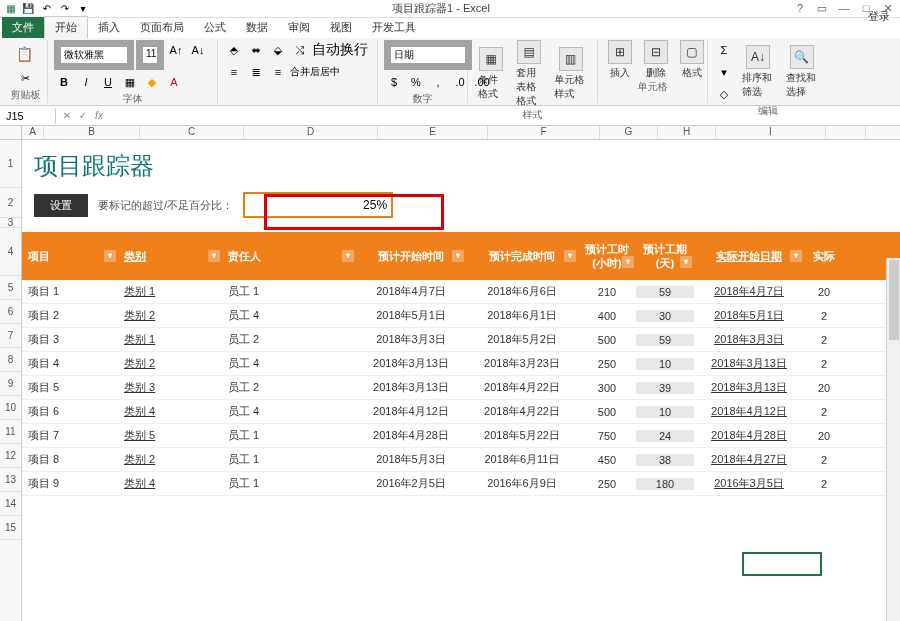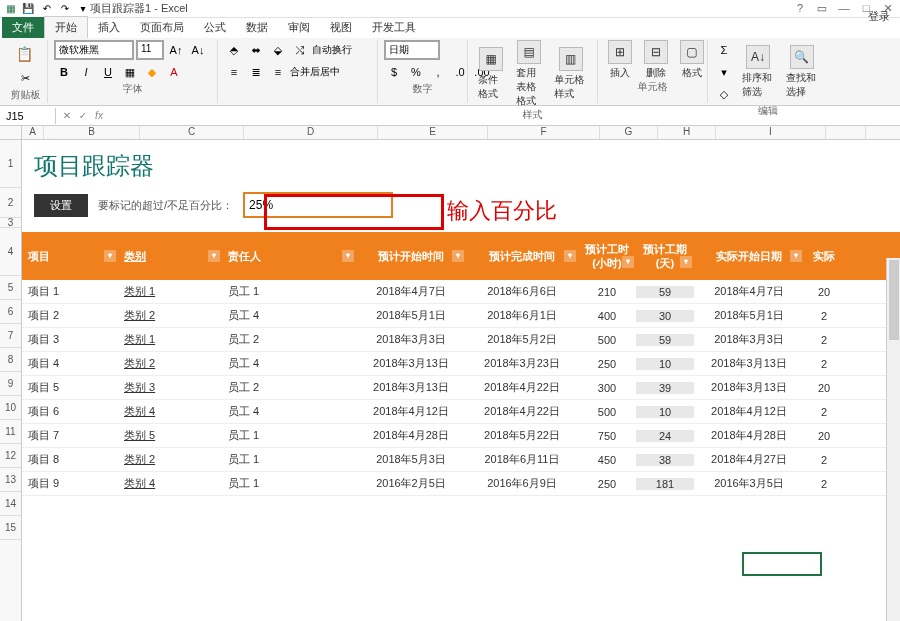--- a/index.html
+++ b/index.html
@@ -2,39 +2,39 @@
 <html><head>
 <meta charset="utf-8">
 <style>
 * { box-sizing: border-box; margin: 0; padding: 0; }
 body { font-family: "Microsoft YaHei", sans-serif; font-size: 12px; background: #fff; overflow: hidden; width: 900px; height: 621px; position: relative; }
 
 
 .titlebar { height: 18px; background: #fff; display: flex; align-items: center; padding: 0 4px; border-bottom: 1px solid #e0e0e0; }
 .titlebar .left-icons { display: flex; gap: 4px; align-items: center; }
 .titlebar .left-icons .ico { width: 14px; height: 14px; display: flex; align-items: center; justify-content: center; font-size: 10px; }
-.titlebar .title { flex: 1; text-align: left; font-size: 11px; color: #444; }
+.titlebar .title { flex: 1; text-align: center; font-size: 11px; color: #444; }
 .titlebar .win-btns { display: flex; gap: 6px; }
 .titlebar .win-btns span { width: 16px; text-align: center; font-size: 11px; color: #666; }
 
 
 .tabs { height: 20px; display: flex; align-items: flex-end; padding-left: 2px; background: #fff; }
 .tab { padding: 3px 10px; font-size: 11px; color: #333; cursor: pointer; }
 .tab.file { background: #217346; color: #fff; }
 .tab.active { border: 1px solid #ccc; border-bottom: none; background: #f5f5f5; }
 .tabs .spacer { flex: 1; }
 .tabs .login { padding: 14px 10px; font-size: 11px; color: #333; }
 
 
 .ribbon { height: 68px; background: #f5f5f5; border-bottom: 1px solid #ccc; display: flex; padding: 2px 4px; }
 .group { border-right: 1px solid #ddd; padding: 0 6px; display: flex; flex-direction: column; justify-content: space-between; }
 .group .body { flex: 1; display: flex; align-items: center; gap: 4px; }
 .group .label { font-size: 10px; color: #666; text-align: center; padding-bottom: 12px; }
 .icobtn { width: 20px; height: 20px; display: flex; align-items: center; justify-content: center; border: 1px solid transparent; font-size: 11px; }
-.dropdown-small { font-size: 10px; border: 2px solid #a3a3a3; padding: 1px 3px; background: #fff; }
+.dropdown-small { font-size: 10px; border: 7px solid #a3a3a3; padding: 1px 3px; background: #fff; }
 .big-btn { display: flex; flex-direction: column; align-items: center; font-size: 10px; color: #333; padding: 0 4px; }
 .big-btn .bicon { width: 24px; height: 24px; background: #e8e8e8; border: 1px solid #bbb; margin-bottom: 2px; display:flex;align-items:center;justify-content:center;font-size:12px; }
 
 
 .fbar { height: 20px; border-bottom: 1px solid #ccc; display: flex; align-items: center; }
 .namebox { width: 56px; border-right: 1px solid #ccc; padding: 2px 6px; font-size: 11px; }
 .fbar .fx-btns { display: flex; gap: 2px; padding: 0 4px; }
 .fbar .fx-btns span { width: 14px; text-align: center; font-size: 10px; color: #888; }
 .fbar .fx-input { flex: 1; padding: 2px 6px; font-size: 11px; }
 
@@ -46,38 +46,38 @@
 .gridbody { display: flex; height: calc(100% - 14px); }
 .rowheads { width: 22px; background: #f8f8f8; border-right: 1px solid #ccc; }
 .rowheads .rh { height: 24px; text-align: center; font-size: 10px; color: #555; border-bottom: 1px solid #ddd; line-height: 24px; }
 .content { position: relative; flex: 1; overflow: hidden; }
 
 
 .tracker-title { font-size: 24px; font-weight: 300; color: #0f766e; padding: 10px 12px 6px; }
 .row2 { display: flex; align-items: center; padding: 4px 12px; gap: 10px; }
 .setbtn { background: #333; color: #fff; padding: 4px 16px; font-size: 11px; }
 .pctlabel { font-size: 11px; color: #555; }
-.pctbox { border: 2px solid #e0801e; width: 150px; padding: 4px; text-align: left; font-size: 12px; }
+.pctbox { border: 2px solid #e0801e; width: 150px; padding: 4px; text-align: right; font-size: 12px; }
 .redbox { border: 3px solid #d00; position: absolute; left: 242px; top: 54px; width: 180px; height: 36px; pointer-events:none; }
 .annot { color: #d00; font-size: 22px; font-family: "SimSun", serif; position: absolute; left: 425px; top: 56px; }
 
 .trow { display: flex; height: 24px; align-items: center; border-bottom: 1px solid #eee; font-size: 11px; color: #333; }
 .trow.head { background: #f0801c; color: #fff; font-weight: bold; height: 48px; align-items: center; border-bottom: none; }
 .trow.head .cell { position: relative; }
 .trow.head .filter { position: absolute; right: 2px; bottom: 2px; width: 12px; height: 12px; background: rgba(255,255,255,0.3); font-size: 8px; text-align: center; line-height: 12px; }
 .cell { padding: 0 6px; overflow: hidden; white-space: nowrap; }
 .c-proj { width: 96px; }
 .c-cat { width: 104px; text-decoration: underline; }
 .c-resp { width: 134px; }
 .c-start { width: 110px; text-align: center; }
 .c-end { width: 112px; text-align: center; }
 .c-hours { width: 58px; text-align: center; }
 .c-days { width: 58px; text-align: center; background: #e8e8e8; }
 .trow.head .c-days { background: transparent; }
-.c-actual { width: 110px; text-align: center; }
+.c-actual { width: 110px; text-align: center; text-decoration: underline; }
 .c-last { width: 40px; text-align: center; }
 
 
 .vscroll { position: absolute; right: 0; top: 132px; bottom: 0; width: 14px; background: #f0f0f0; border-left: 1px solid #ccc; }
 .vscroll .thumb { background: #ccc; width: 10px; margin: 2px; height: 80px; }
 
 .main-flex { display: flex; flex-direction: column; height: 621px; }
 .sheet-wrap { flex: 1; position: relative; overflow: hidden; }
 </style>
 </head>
@@ -150,33 +150,33 @@
     </div>
     <div class="label">字体</div>
   </div>
   <div class="group" style="width:160px">
     <div class="body" style="flex-direction:column;align-items:flex-start;gap:2px">
       <div style="display:flex;gap:2px;align-items:center">
         <span class="icobtn">⬘</span>
         <span class="icobtn">⬌</span>
         <span class="icobtn">⬙</span>
         <span class="icobtn">⤭</span>
-        <span style="font-size:10px">自动换行</span>
+        <span style="font-size:14px">自动换行</span>
       </div>
       <div style="display:flex;gap:2px;align-items:center">
         <span class="icobtn">≡</span>
         <span class="icobtn">≣</span>
         <span class="icobtn">≡</span>
         <span style="font-size:10px">合并后居中</span>
       </div>
     </div>
   </div>
   <div class="group" style="width:90px">
     <div class="body" style="flex-direction:column;align-items:flex-start;gap:2px">
-      <span class="dropdown-small" style="width:56px">日期</span>
+      <span class="dropdown-small" style="width:88px">日期</span>
       <div style="display:flex;gap:2px">
         <span class="icobtn">$</span>
         <span class="icobtn">%</span>
         <span class="icobtn">,</span>
         <span class="icobtn">.0</span>
         <span class="icobtn">.00</span>
       </div>
     </div>
     <div class="label">数字</div>
   </div>
@@ -279,21 +279,20 @@
             <div class="rh" style="height: 24px; line-height: 24px;">15</div>
           </div>
       <div class="content" id="content">
         <div class="tracker-title">项目跟踪器</div>
         <div class="row2">
           <div class="setbtn">设置</div>
           <div class="pctlabel">要标记的超过/不足百分比：</div>
           <div class="pctbox">25%</div>
         </div>
         <div class="redbox"></div>
-        <div class="annot">输入百分比</div>
 
         <div style="height:10px"></div>
 
         <div class="trow head">
           <div class="cell c-proj"><span>项目</span><span class="filter">▾</span></div>
           <div class="cell c-cat"><span>类别</span><span class="filter">▾</span></div>
           <div class="cell c-resp"><span>责任人</span><span class="filter">▾</span></div>
           <div class="cell c-start"><span>预计开始时间</span><span class="filter">▾</span></div>
           <div class="cell c-end"><span>预计完成时间</span><span class="filter">▾</span></div>
           <div class="cell c-hours" style="white-space:normal;line-height:1.3"><span>预计工时 (小时)</span><span class="filter">▾</span></div>
@@ -390,21 +389,21 @@
                 <div class="cell c-actual">2018年4月27日</div>
                 <div class="cell c-last">2</div>
               </div>
               <div class="trow">
                 <div class="cell c-proj">项目 9</div>
                 <div class="cell c-cat">类别 4</div>
                 <div class="cell c-resp">员工 1</div>
                 <div class="cell c-start">2016年2月5日</div>
                 <div class="cell c-end">2016年6月9日</div>
                 <div class="cell c-hours">250</div>
-                <div class="cell c-days">181</div>
+                <div class="cell c-days">180</div>
                 <div class="cell c-actual">2016年3月5日</div>
                 <div class="cell c-last">2</div>
               </div>
             </div>
 
         <div style="height:24px"></div>
         <div style="height:24px;border:2px solid #217346;width:80px;position:absolute;left:720px;top:412px"></div>
       </div>
     </div>
   </div>

